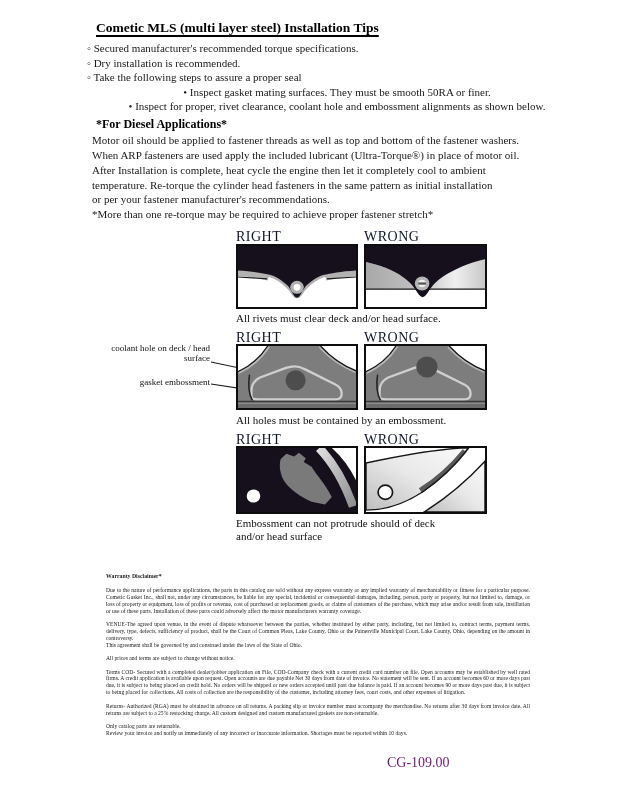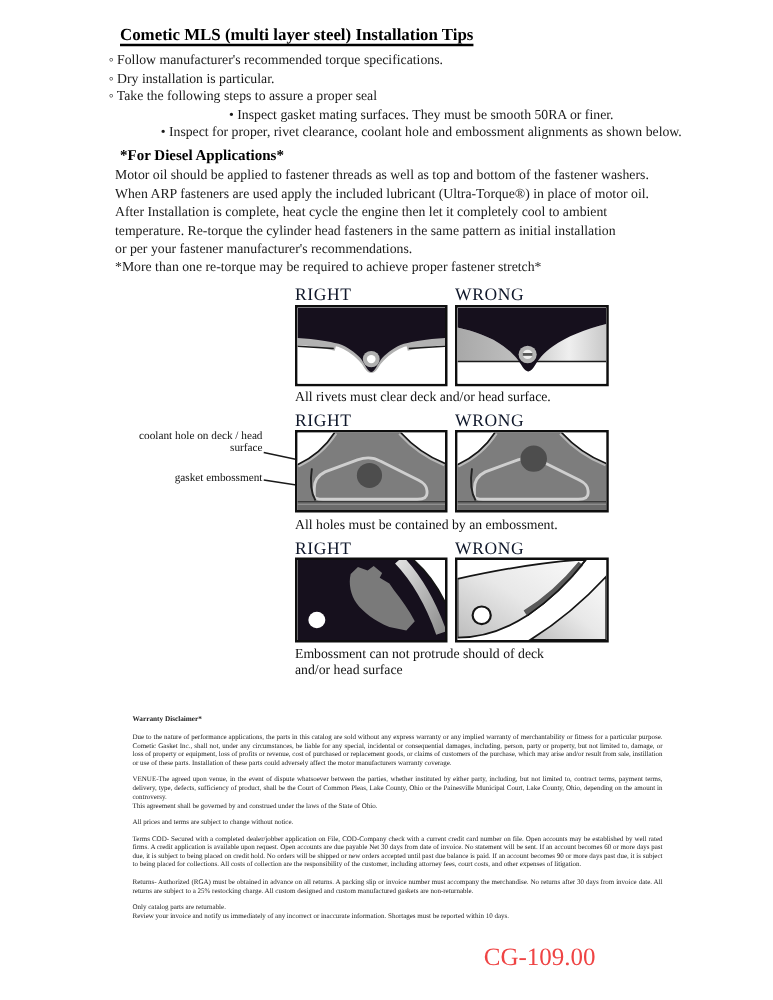--- a/index.html
+++ b/index.html
@@ -13,32 +13,32 @@
   .diesel-head{left:96px;top:117px;font-size:12px;font-weight:bold;color:#000;}
   .body-par{left:92px;width:452px;font-size:11px;line-height:14.5px;white-space:pre-line;}
   .rw-label{top:0;font-size:14px;letter-spacing:.5px;color:#0f172a;text-align:left;}
   .panel{position:absolute;border:2.5px solid #0e0e0e;box-sizing:border-box;background:#fff;}
   .panel svg{display:block;width:100%;height:100%;}
   .caption{left:236px;font-size:11px;line-height:12.5px;color:#111;white-space:pre-line;}
   .side-label{left:100px;width:110px;text-align:right;font-size:9px;line-height:10px;color:#111;}
   .warranty{left:106px;top:573px;width:424px;font-size:5.6px;line-height:6.9px;color:#222;}
   .warranty .w-head{font-weight:bold;font-size:5.8px;margin:0 0 7px 0;}
   .warranty p{margin:0 0 6.5px 0;white-space:pre-line;text-align:justify;}
-  .pagenum{left:387px;top:755px;font-size:20px;color:#ef4444;}
+  .pagenum{left:387px;top:755px;font-size:14px;color:#701a75;}
 </style>
 </head>
 <body>
 
 <div class="page">
 
   <div class="abs title">Cometic MLS (multi layer steel) Installation Tips</div>
 
   <div class="abs bullets">
-    <div>◦ Follow manufacturer's recommended torque specifications.</div>
-    <div>◦ Dry installation is particular.</div>
+    <div>◦ Secured manufacturer's recommended torque specifications.</div>
+    <div>◦ Dry installation is recommended.</div>
     <div>◦ Take the following steps to assure a proper seal</div>
     <div class="sub">• Inspect gasket mating surfaces.  They must be smooth 50RA or finer.</div>
     <div class="sub">• Inspect for proper, rivet clearance, coolant hole and embossment alignments as shown below.</div>
   </div>
 
   <div class="abs diesel-head">*For Diesel Applications*</div>
   <div class="abs body-par" style="top:133px">Motor oil should be applied to fastener threads as well as top and bottom of the fastener washers.
 When ARP fasteners are used apply the included lubricant (Ultra-Torque®) in place of motor oil.</div>
   <div class="abs body-par" style="top:163px">After Installation is complete, heat cycle the engine then let it completely cool to ambient
 temperature. Re-torque the cylinder head fasteners in the same pattern as initial installation

